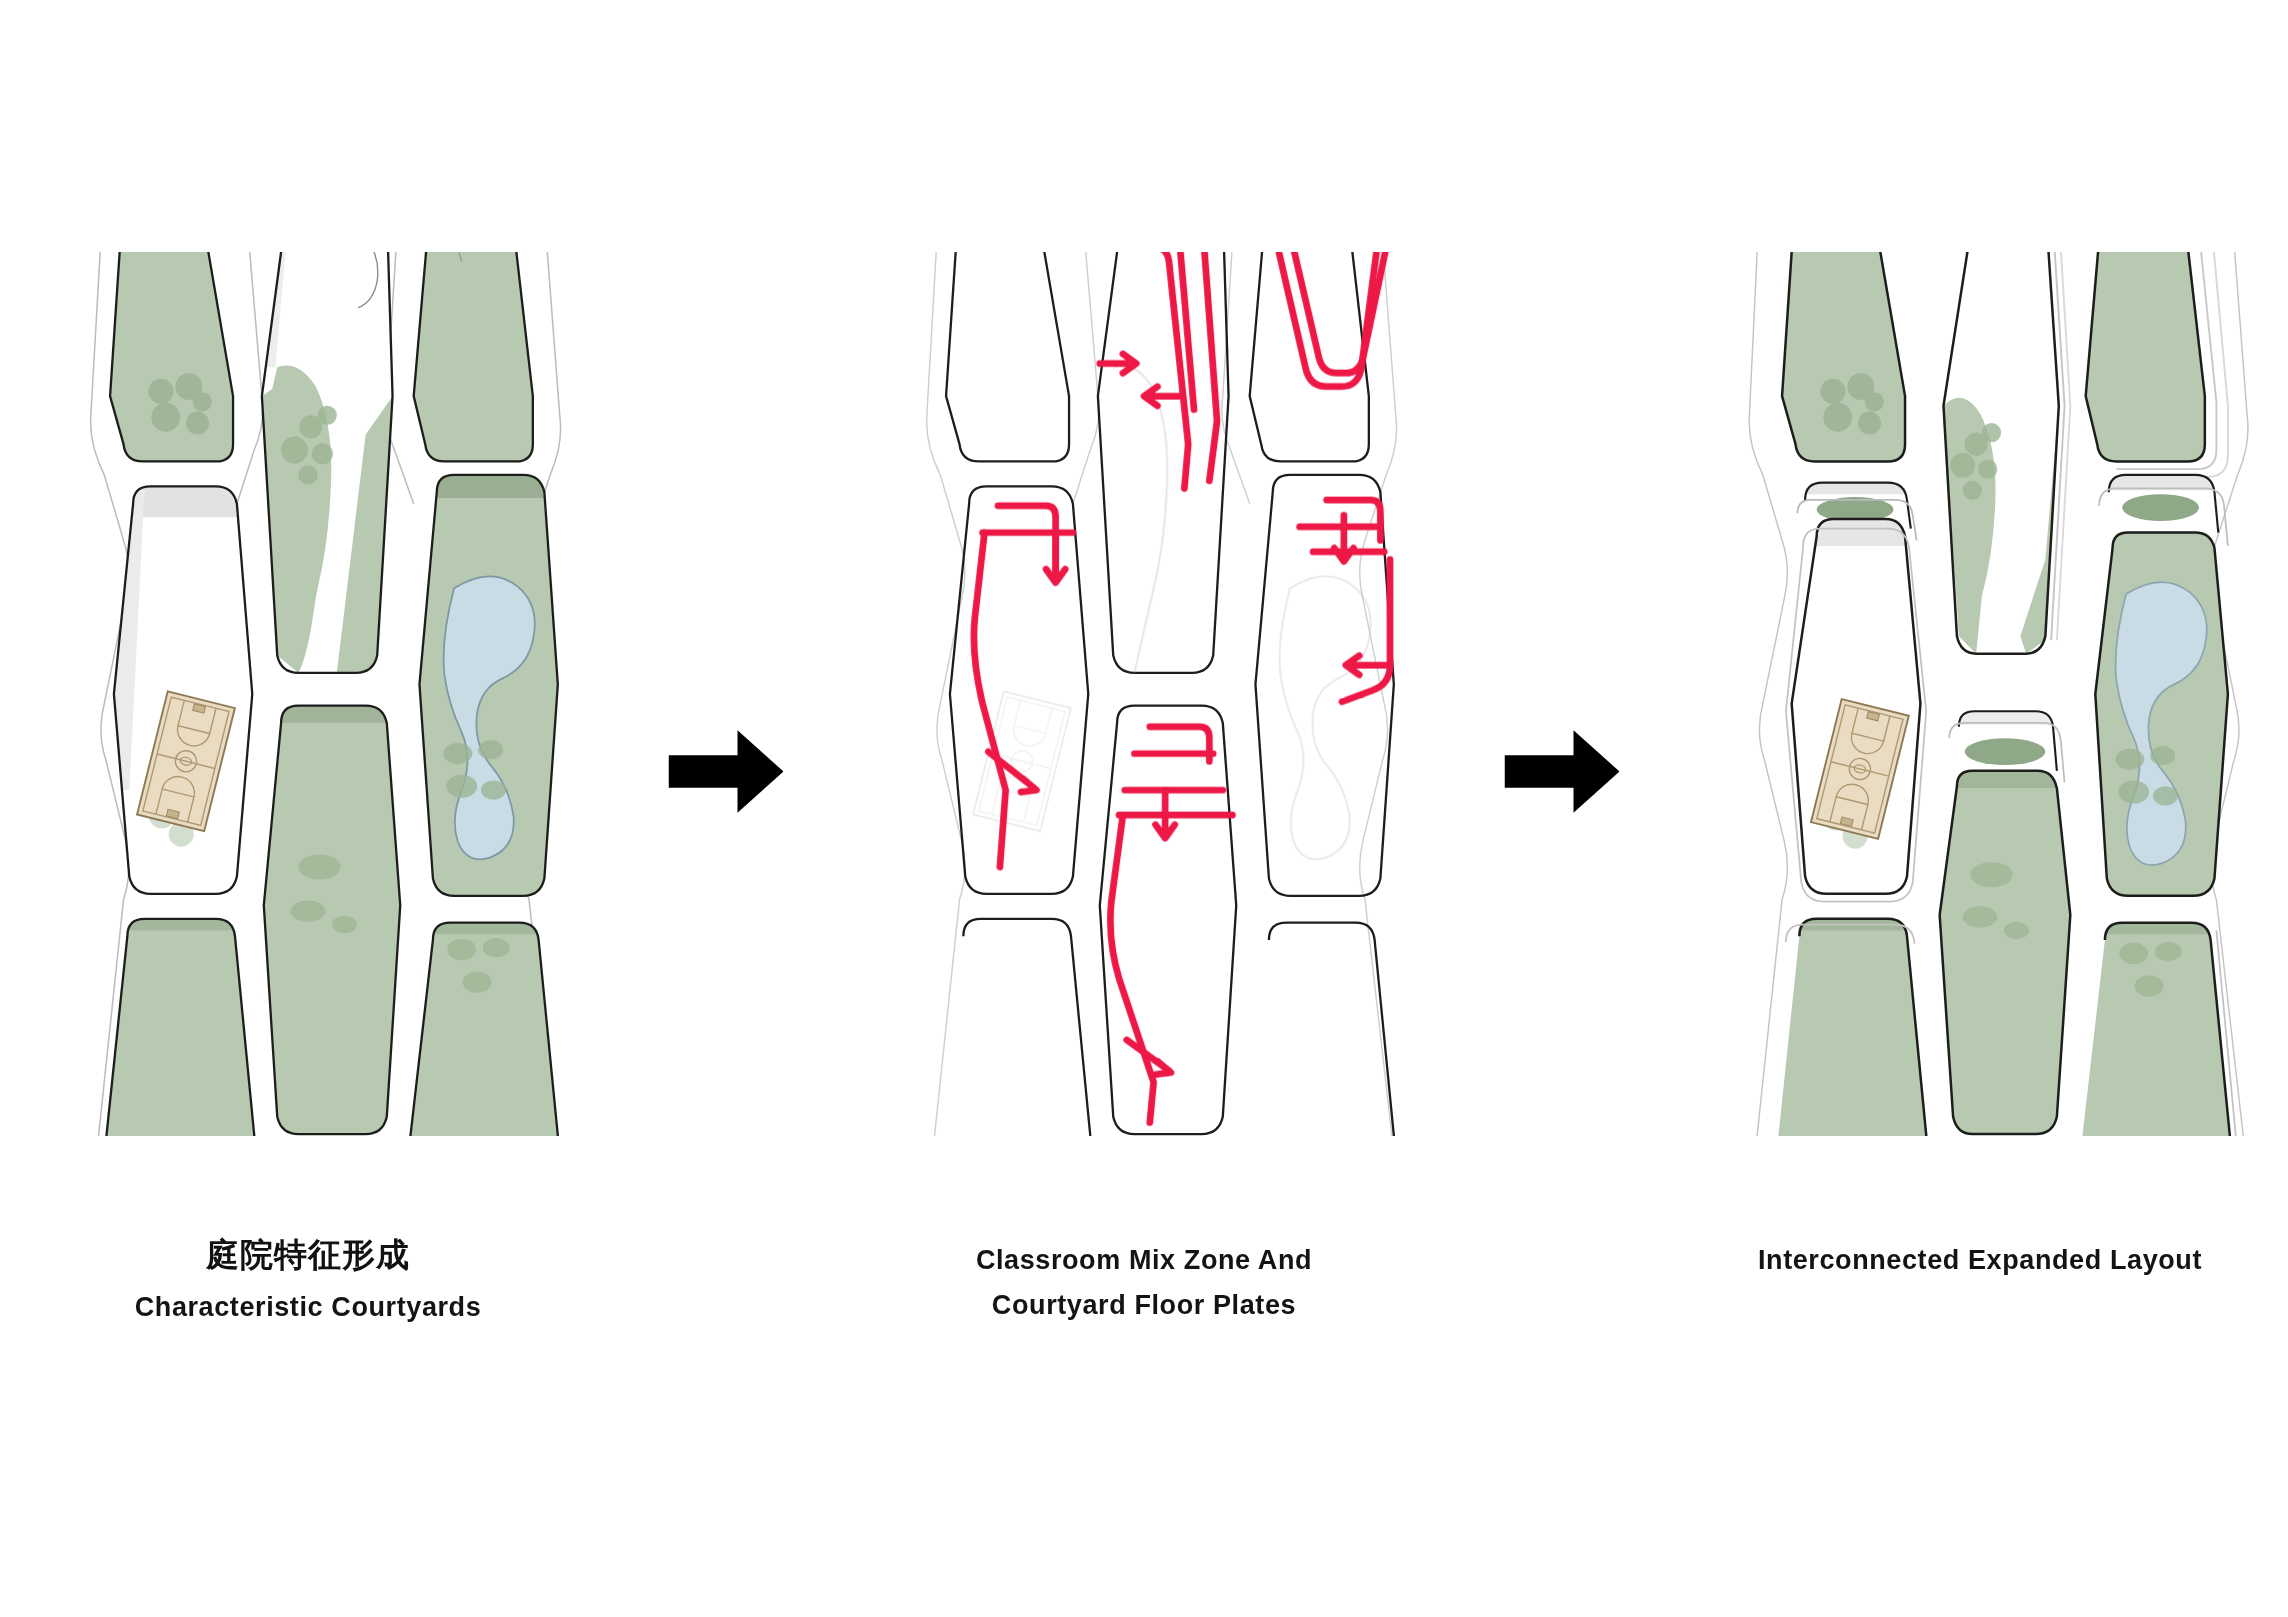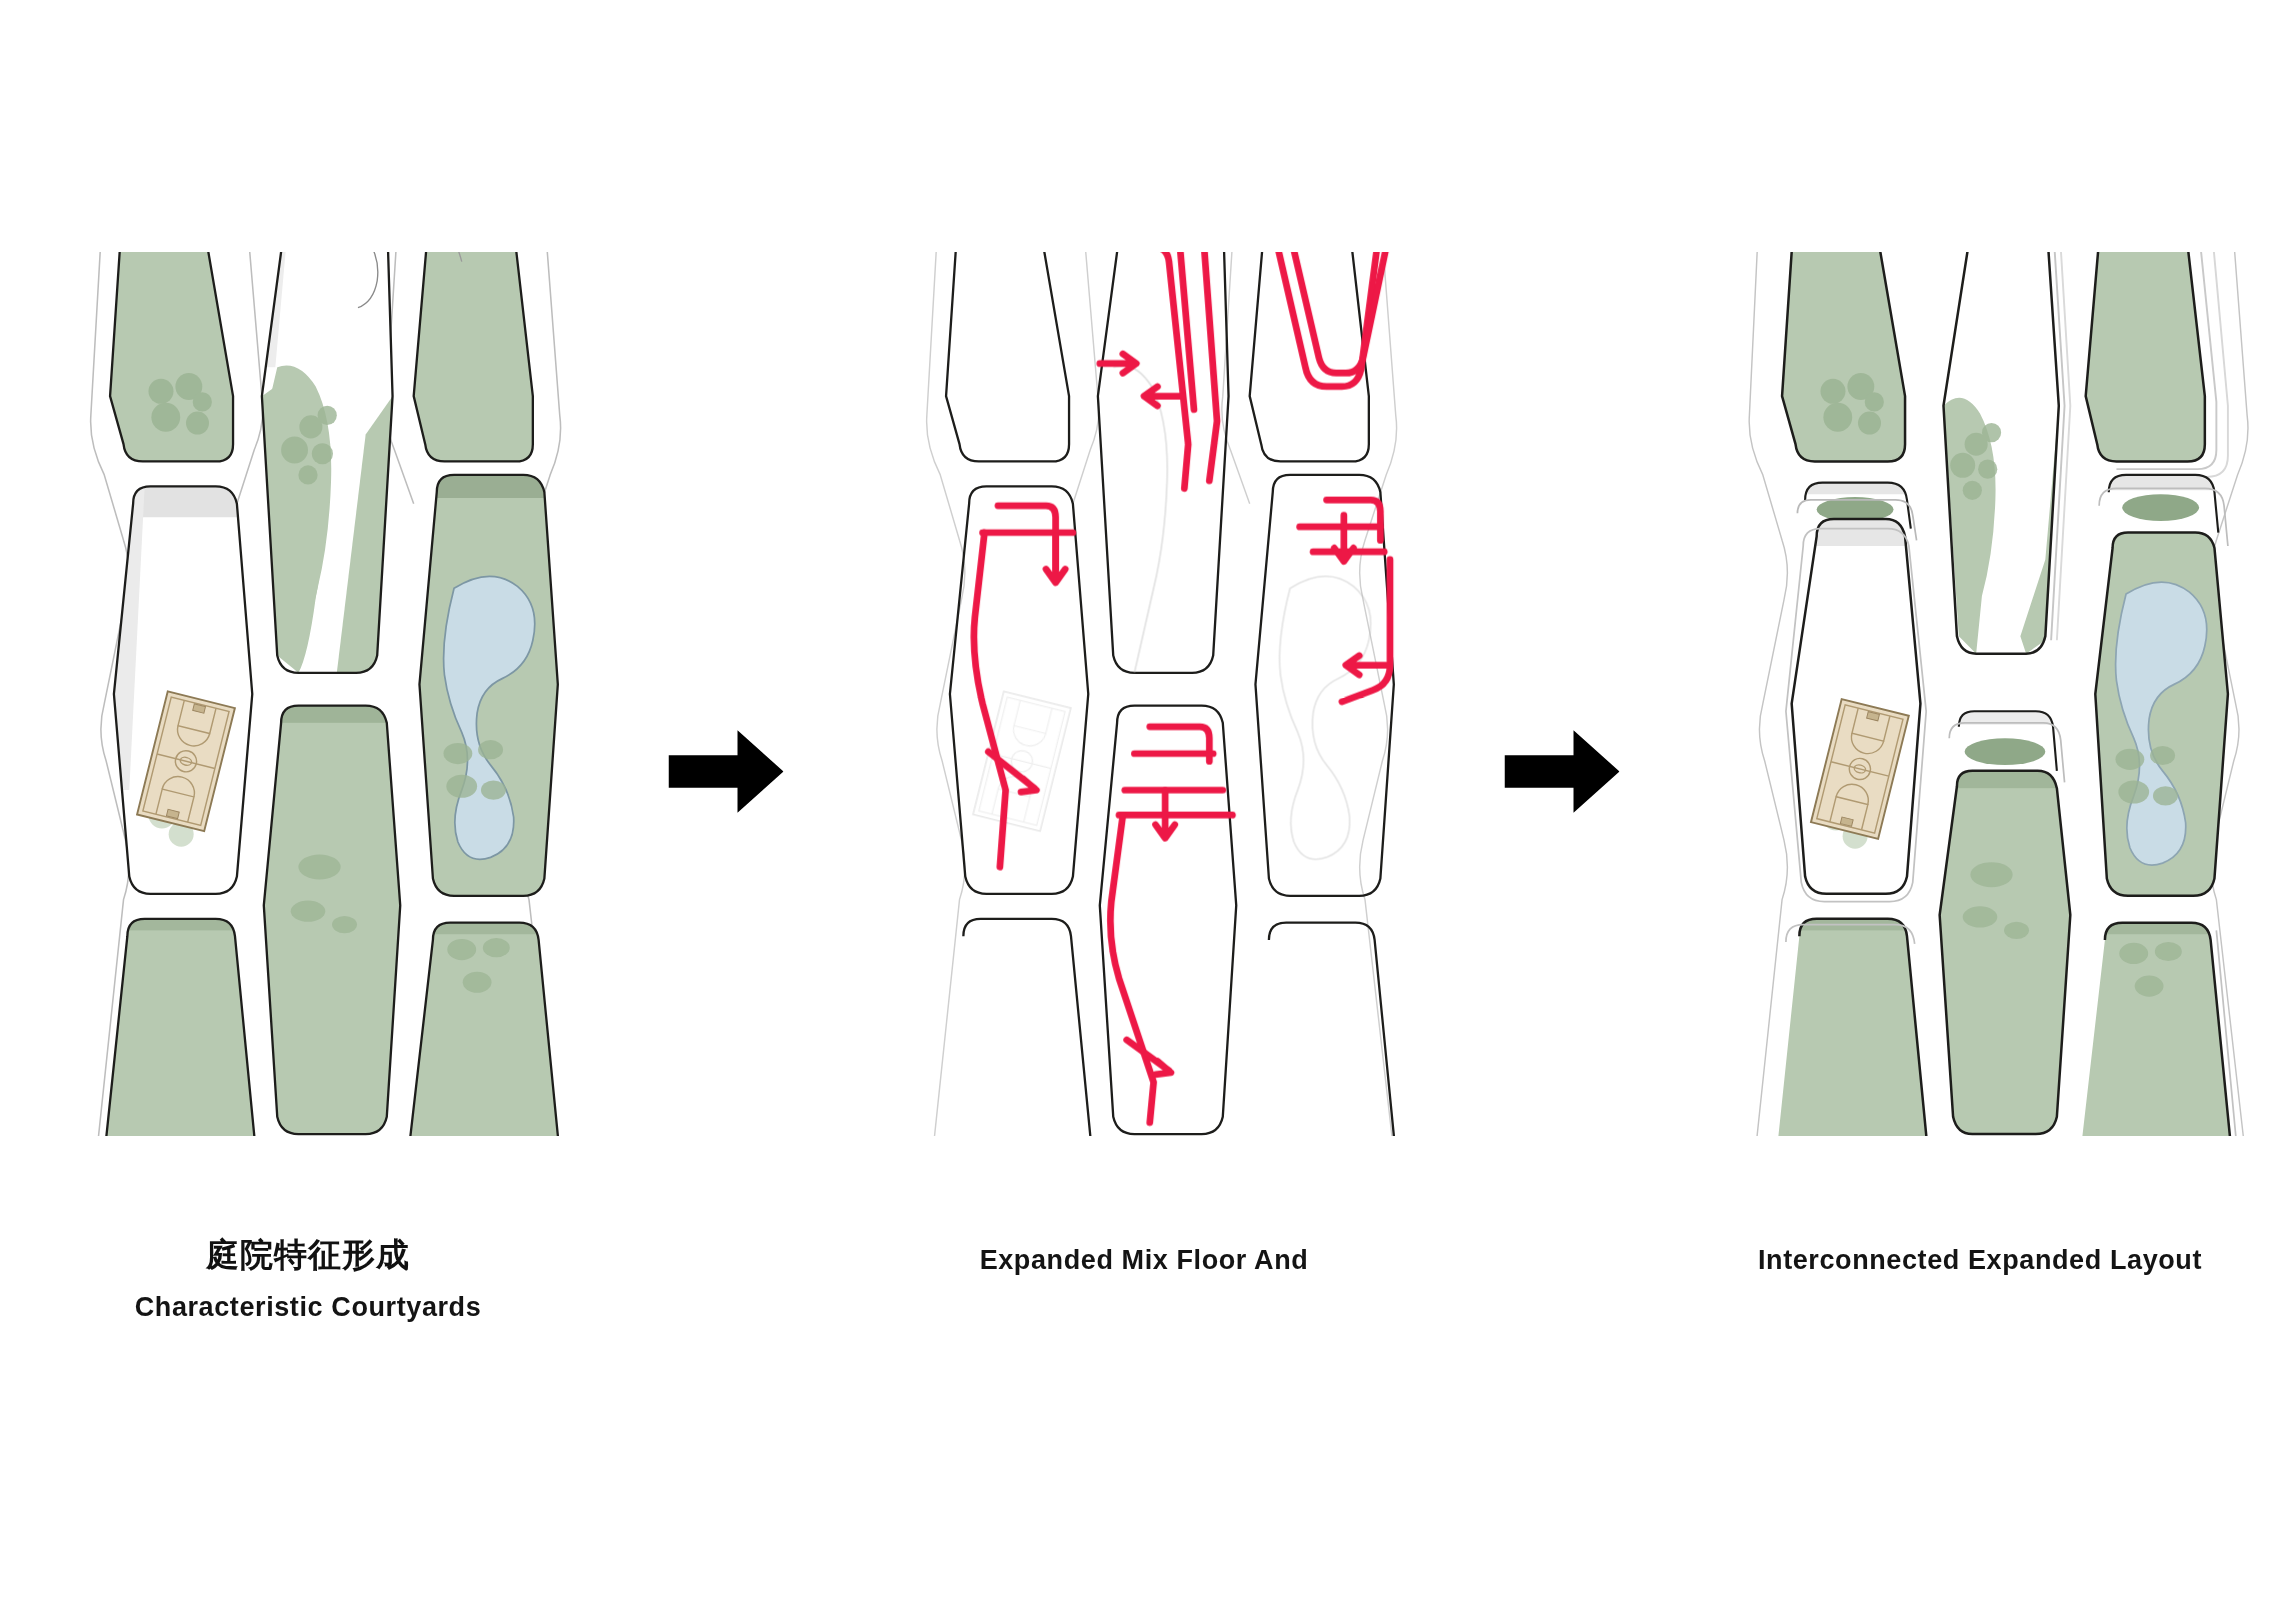--- a/index.html
+++ b/index.html
@@ -351,21 +351,22 @@
 
             <path d="M332 560 L332 608 M322 596 L332 610 L342 596" fill="none" stroke="#ed1846" stroke-width="7" stroke-linecap="round" stroke-linejoin="round"></path>
 
             <path d="M292 820 L336 852 M324 842 L338 854 L322 856" fill="none" stroke="#ed1846" stroke-width="7" stroke-linecap="round" stroke-linejoin="round"></path>
           </g>
         </g>
       </svg>
     </div>
 
     <div class="caption">
-      <p class="caption-en">Expanded Mix Floor And</p>
+      <p class="caption-en">Classroom Mix Zone And</p>
+      <p class="caption-en">Courtyard Floor Plates</p>
     </div>
   </div>
 
   <div class="arrow-gap">
     <div class="arrow-wrap">
       <svg width="115" height="83" viewBox="0 0 120 86" xmlns="http://www.w3.org/2000/svg">
         <path d="M0 26 L72 26 L72 0 L120 43 L72 86 L72 60 L0 60 Z" fill="#000000"></path>
       </svg>
     </div>
   </div>

